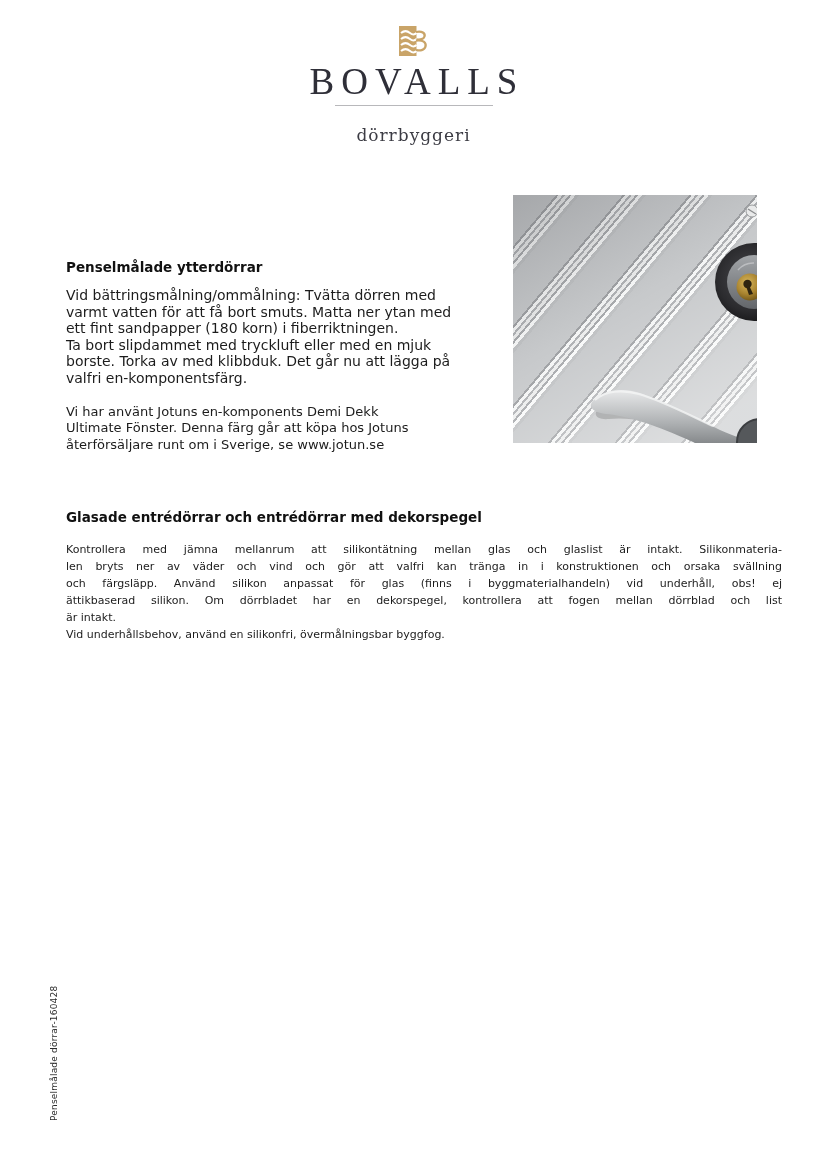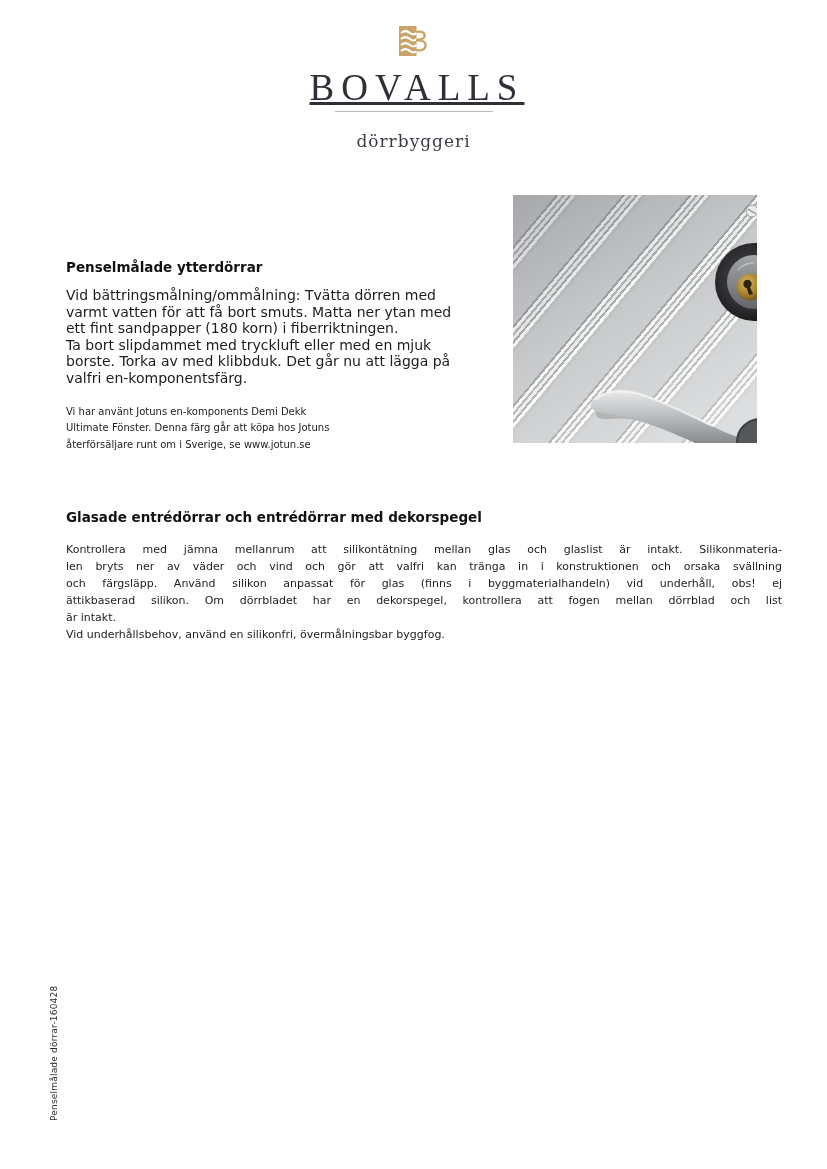--- a/index.html
+++ b/index.html
@@ -6,36 +6,36 @@
   body{
     width:827px;height:1169px;position:relative;background:#ffffff;overflow:hidden;
     font-family:"DejaVu Sans","Liberation Sans",sans-serif;color:#1c1c1c;
   }
   
   .logo{position:absolute;top:26px;left:0;width:100%;text-align:center;}
   .logo-icon{display:block;margin:0 auto;}
   .brand{
     font-family:"Liberation Serif","DejaVu Serif",serif;
     font-size:37px;font-weight:400;letter-spacing:7px;padding-left:7px;
-    color:#2f2f38;line-height:40px;margin-top:12px;text-decoration:underline;
+    color:#2f2f38;line-height:40px;margin-top:6px;
   }
   .brand-divider{width:158px;height:1px;background:#b8b8bb;margin:3px auto 0;}
   .tagline{
     font-family:"DejaVu Serif","Liberation Serif",serif;
     font-size:17px;color:#3c3c44;letter-spacing:1px;margin-top:19px;
   }
   
   .sec1{position:absolute;left:66px;top:259px;width:398px;}
   .sec2{position:absolute;left:66px;top:493px;width:716px;}
   h2{font-size:13.5px;font-weight:700;margin:0;color:#111;}
   .sec1 h2{margin-bottom:12px;}
   .sec2 h2{margin-bottom:16px;margin-top:16px;}
   .p1 .ln{font-size:14px;line-height:16.6px;white-space:nowrap;}
   .p2{margin-top:17px;}
-  .p2 .ln{font-size:10px;line-height:16.6px;white-space:nowrap;}
+  .p2 .ln{font-size:13px;line-height:16.6px;white-space:nowrap;}
   .p3 .ln{font-size:11px;line-height:17px;}
   .p3 .stretch{text-align:justify;text-align-last:justify;}
   
   .side-label{
     position:absolute;left:49px;top:1121px;transform:rotate(-90deg);
     transform-origin:0 0;white-space:nowrap;font-size:9px;color:#2a2a2a;
     letter-spacing:0.2px;
   }
   
   .door-photo{

